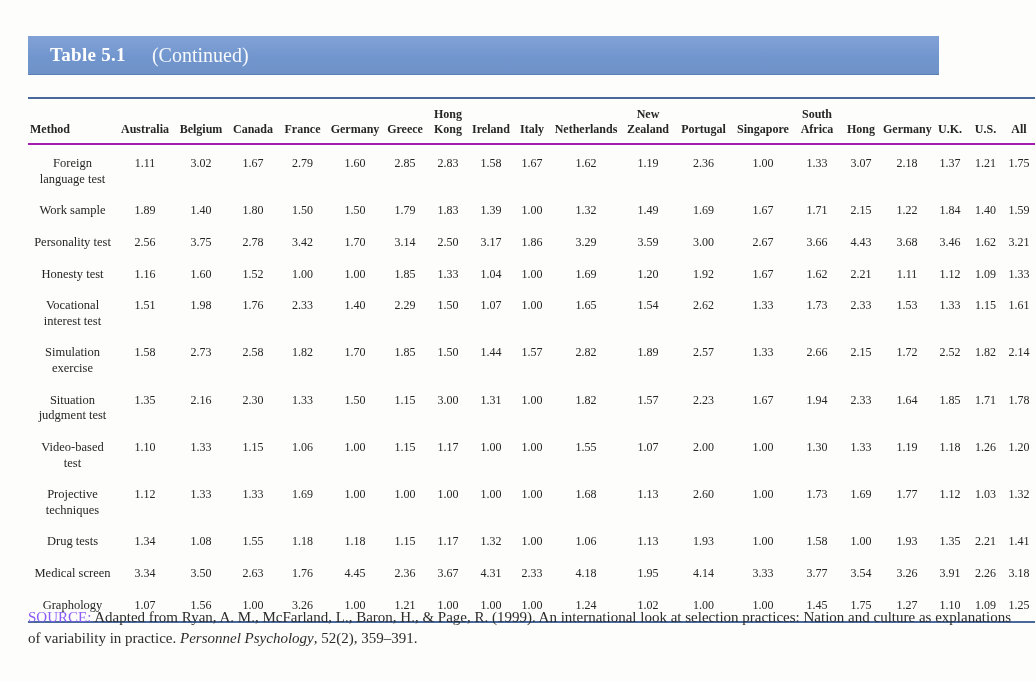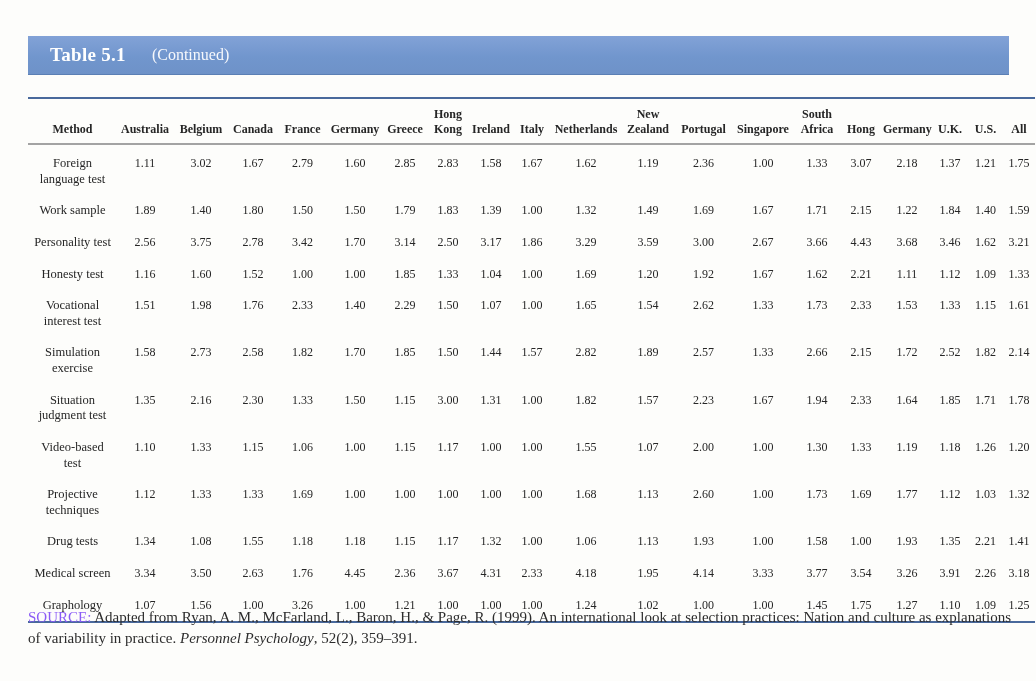--- a/index.html
+++ b/index.html
@@ -14,67 +14,67 @@
     width: 1036px;
     height: 681px;
     background: #fdfdfb;
     overflow: hidden;
   }
   
   .title-bar {
     position: absolute;
     left: 28px;
     top: 36px;
-    width: 981px;
+    width: 911px;
     height: 38px;
     background: linear-gradient(to bottom, #82a2d7 0%, #7196cd 55%, #6e92c8 100%);
     border-bottom: 1px solid #5b7fb4;
     display: flex;
     align-items: center;
   }
   .title-bar .tbl-label {
     font-weight: bold;
     font-size: 19px;
     color: #ffffff;
     margin-left: 22px;
     letter-spacing: 0.3px;
   }
   .title-bar .tbl-continued {
-    font-size: 16px;
+    font-size: 20px;
     color: #f6f8fc;
     margin-left: 26px;
   }
   
   .table-wrap {
     position: absolute;
     left: 28px;
     top: 97px;
     width: 981px;
   }
   table.data {
     width: 100%;
     border-collapse: collapse;
     table-layout: fixed;
     border-top: 2px solid #49699c;
     border-bottom: 2px solid #49699c;
     font-size: 12px;
     color: #262626;
   }
   table.data thead th {
-    border-bottom: 2px solid #a3a3a3;
+    border-bottom: 2px solid #a21caf;
     font-weight: bold;
     vertical-align: bottom;
     text-align: center;
     padding: 8px 1px 6px;
     white-space: pre-line;
     line-height: 1.25;
     font-size: 12px;
   }
   table.data thead th.method-col {
-    text-align: center;
+    text-align: left;
     padding-left: 2px;
   }
   table.data tbody td {
     text-align: center;
     vertical-align: top;
     padding: 8px 1px 8px;
     line-height: 1.25;
   }
   table.data tbody tr:first-child td {
     padding-top: 11px;

